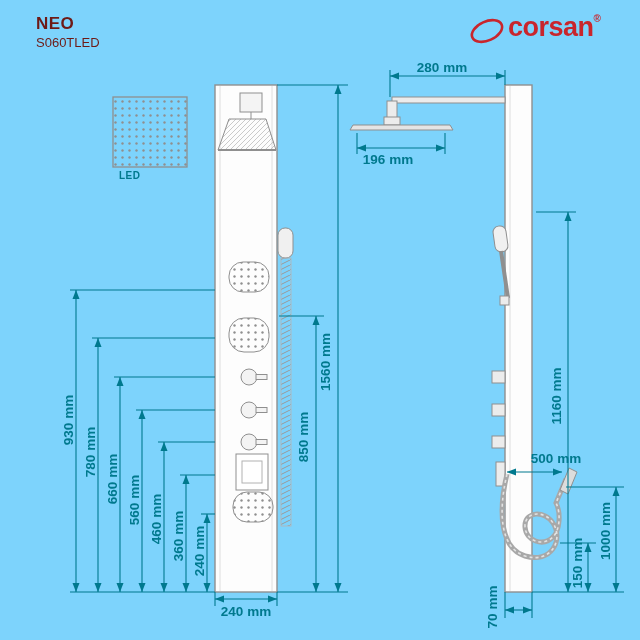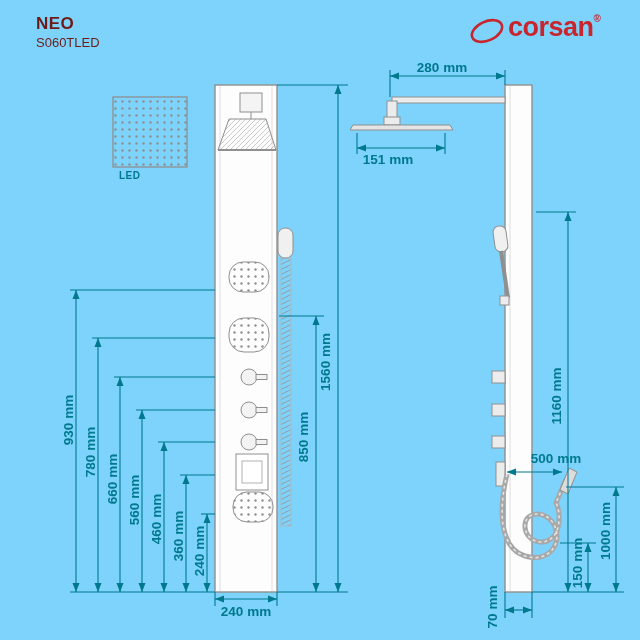--- a/index.html
+++ b/index.html
@@ -169,20 +169,20 @@
   <span class="dim v" style="left:112px;top:479px">660 mm</span>
   <span class="dim v" style="left:134px;top:500px">560 mm</span>
   <span class="dim v" style="left:156px;top:519px">460 mm</span>
   <span class="dim v" style="left:178px;top:536px">360 mm</span>
   <span class="dim v" style="left:199px;top:551px">240 mm</span>
   <span class="dim v" style="left:303px;top:437px">850 mm</span>
   <span class="dim v" style="left:325px;top:362px">1560 mm</span>
   <span class="dim" style="left:246px;top:611px">240 mm</span>
 
   <span class="dim" style="left:442px;top:67px">280 mm</span>
-  <span class="dim" style="left:388px;top:159px">151 mm</span>
+  <span class="dim" style="left:388px;top:159px">196 mm</span>
   <span class="dim v" style="left:556px;top:396px">1160 mm</span>
   <span class="dim" style="left:556px;top:458px">500 mm</span>
   <span class="dim v" style="left:605px;top:531px">1000 mm</span>
   <span class="dim v" style="left:577px;top:563px">150 mm</span>
   <span class="dim v" style="left:492px;top:607px">70 mm</span>
 
 </div>
 
 </body></html>

